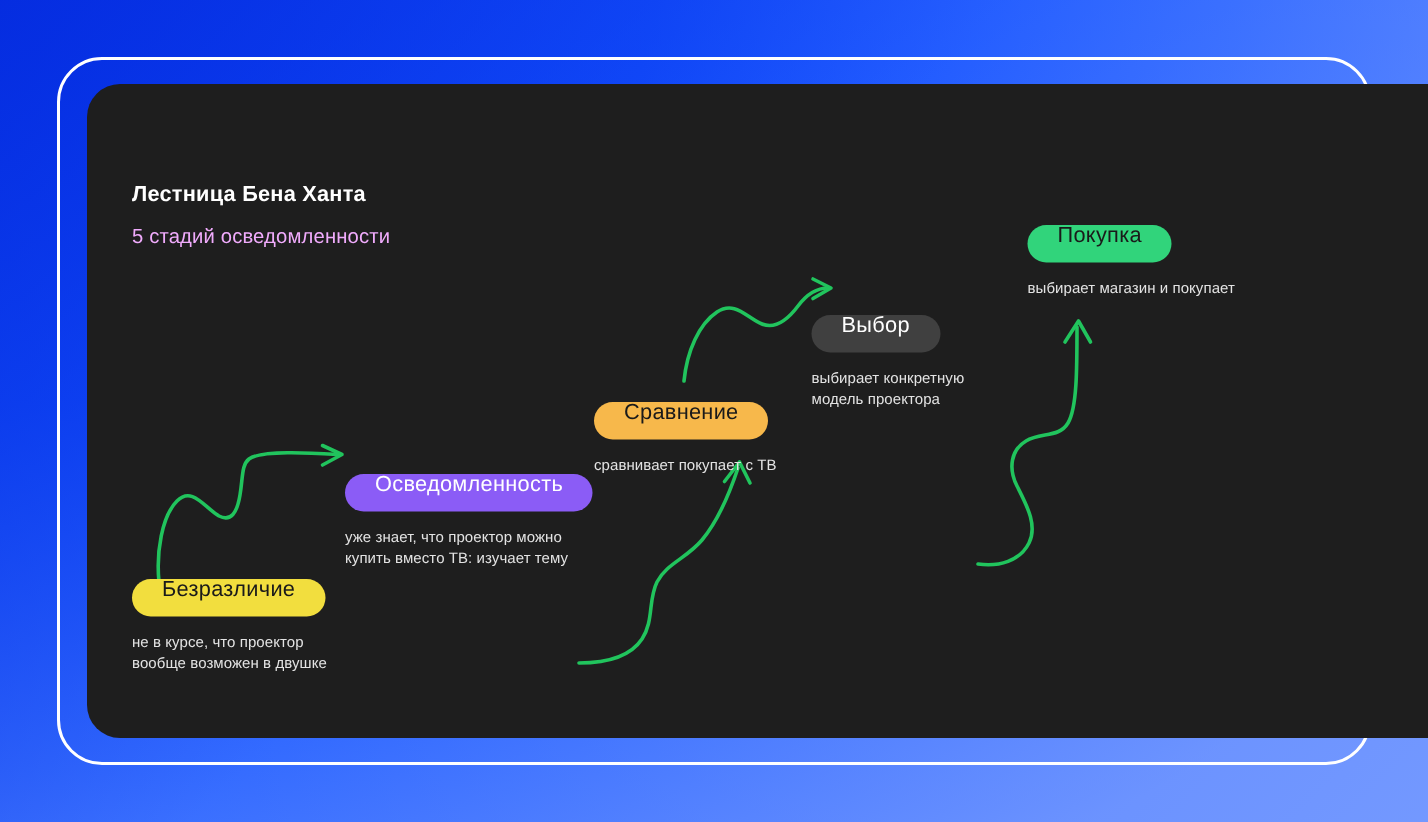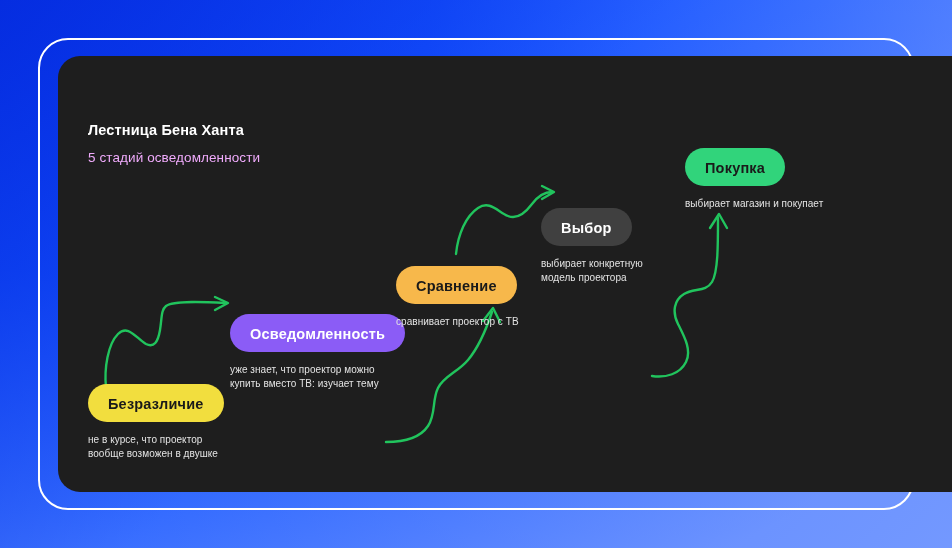--- a/index.html
+++ b/index.html
@@ -102,23 +102,23 @@
   }
 
   
   .stage {
     position: absolute;
     z-index: 5;
   }
   .stage-pill {
     display: inline-block;
     border-radius: 999px;
-    padding: 13px 20px 10px 20px;
+    padding: 0 20px 10px 20px;
     font-size: 14.5px;
-    font-weight: bold;
+    font-weight: normal;
     letter-spacing: 0.2px;
     white-space: nowrap;
     line-height: 1;
   }
   .stage-caption {
     margin-top: 11px;
     font-size: 10px;
     line-height: 1.45;
     color: #E3E3E3;
     letter-spacing: 0.05px;
@@ -179,21 +179,21 @@
   </div>
 
   <div class="stage" id="stage-1">
     <div class="stage-pill" style="background:#8b5cf6;color:#FFFFFF;">Осведомленность</div>
     <div class="stage-caption">уже знает, что проектор можно
 купить вместо ТВ: изучает тему</div>
   </div>
 
   <div class="stage" id="stage-2">
     <div class="stage-pill" style="background:#F7B84B;color:#1A1A1A;">Сравнение</div>
-    <div class="stage-caption">сравнивает проектор с ТВ</div>
+    <div class="stage-caption">сравнивает покупает с ТВ</div>
   </div>
 
   <div class="stage" id="stage-3">
     <div class="stage-pill" style="background:#404040;color:#FFFFFF;">Выбор</div>
     <div class="stage-caption">выбирает конкретную
 модель проектора</div>
   </div>
 
   <div class="stage" id="stage-4">
     <div class="stage-pill" style="background:#31D47B;color:#1A1A1A;">Покупка</div>

